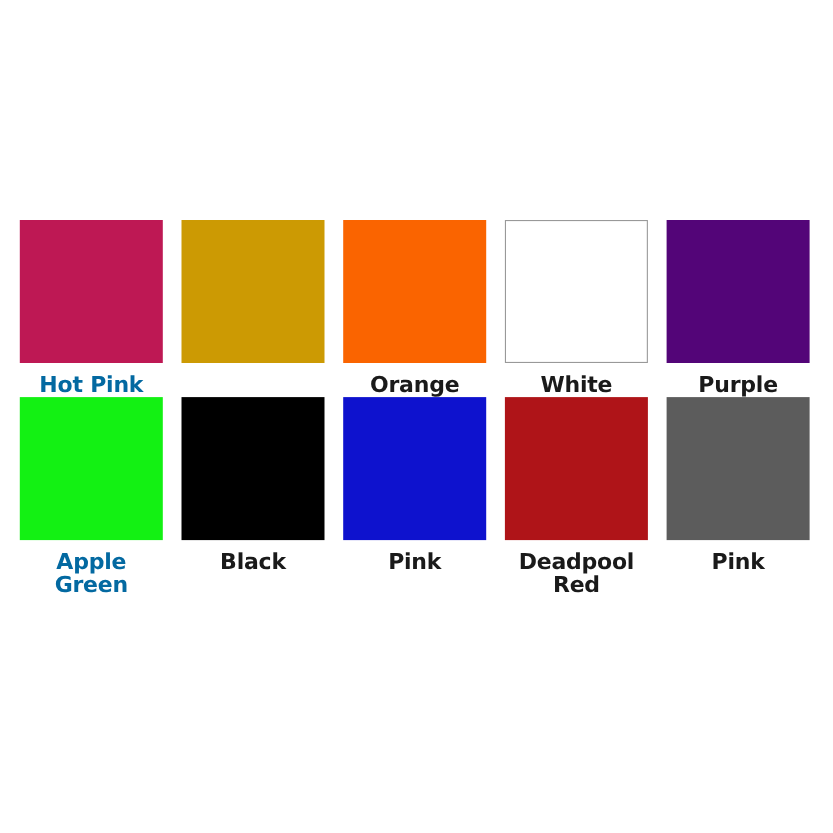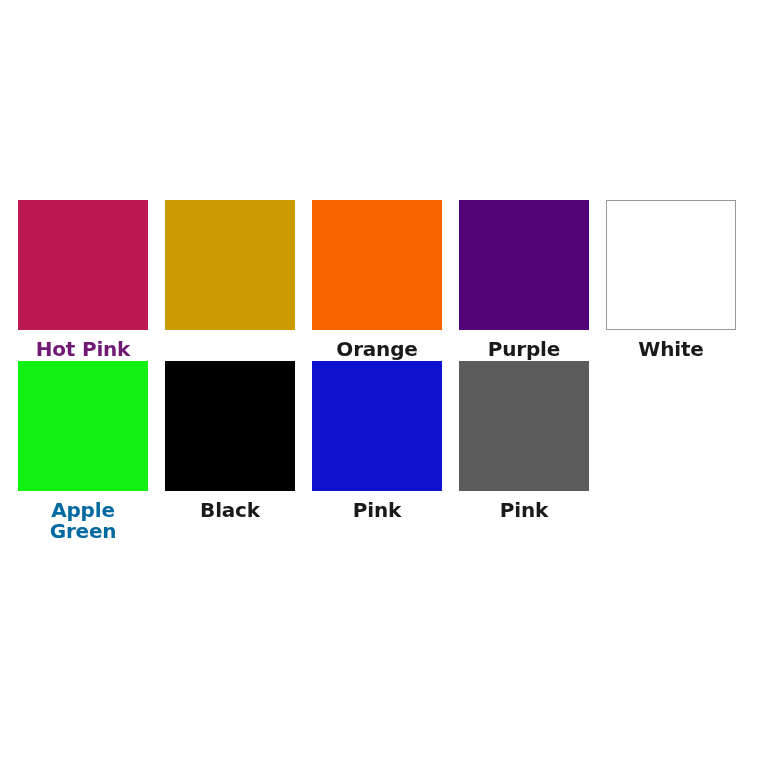--- a/index.html
+++ b/index.html
@@ -66,57 +66,61 @@
   }
 </style>
 </head>
 <body style="background: rgb(255, 255, 255);">
 
 <div class="palette">
   <div class="grid">
 
     <div class="swatch-cell">
       <span class="swatch-chip" style="background:#BE1854"></span>
-      <span class="swatch-label" style="color: #701a75;">Hot Pink</span>
+      <span class="swatch-label" style="color: #0369a1;">Hot Pink</span>
     </div>
 
     <div class="swatch-cell">
       <span class="swatch-chip" style="background:#CC9A03"></span>
     </div>
 
     <div class="swatch-cell">
       <span class="swatch-chip" style="background:#FA6400"></span>
       <span class="swatch-label" style="color: rgb(26, 26, 26);">Orange</span>
     </div>
 
     <div class="swatch-cell">
-      <span class="swatch-chip" style="background:#530578"></span>
-      <span class="swatch-label" style="color: rgb(26, 26, 26);">Purple</span>
+      <span class="swatch-chip bordered" style="background: rgb(255, 255, 255); border-color: rgb(153, 153, 153);"></span>
+      <span class="swatch-label" style="color: rgb(26, 26, 26);">White</span>
     </div>
 
     <div class="swatch-cell">
-      <span class="swatch-chip bordered" style="background: rgb(255, 255, 255); border-color: rgb(153, 153, 153);"></span>
-      <span class="swatch-label" style="color: rgb(26, 26, 26);">White</span>
+      <span class="swatch-chip" style="background:#530578"></span>
+      <span class="swatch-label" style="color: rgb(26, 26, 26);">Purple</span>
     </div>
 
     <div class="swatch-cell">
       <span class="swatch-chip" style="background:#13F113"></span>
       <span class="swatch-label" style="color: #0369a1;">Apple Green</span>
     </div>
 
     <div class="swatch-cell">
       <span class="swatch-chip" style="background:#000000"></span>
       <span class="swatch-label" style="color: rgb(26, 26, 26);">Black</span>
     </div>
 
     <div class="swatch-cell">
       <span class="swatch-chip" style="background:#0E12CE"></span>
       <span class="swatch-label" style="color: rgb(26, 26, 26);">Pink</span>
     </div>
 
+    <div class="swatch-cell">
+      <span class="swatch-chip" style="background:#AF1418"></span>
+      <span class="swatch-label" style="color: rgb(26, 26, 26);">Deadpool Red</span>
+    </div>
 
     <div class="swatch-cell">
       <span class="swatch-chip" style="background:#5C5C5C"></span>
       <span class="swatch-label" style="color: rgb(26, 26, 26);">Pink</span>
     </div>
 
   </div>
 </div>
 
 </body></html>

